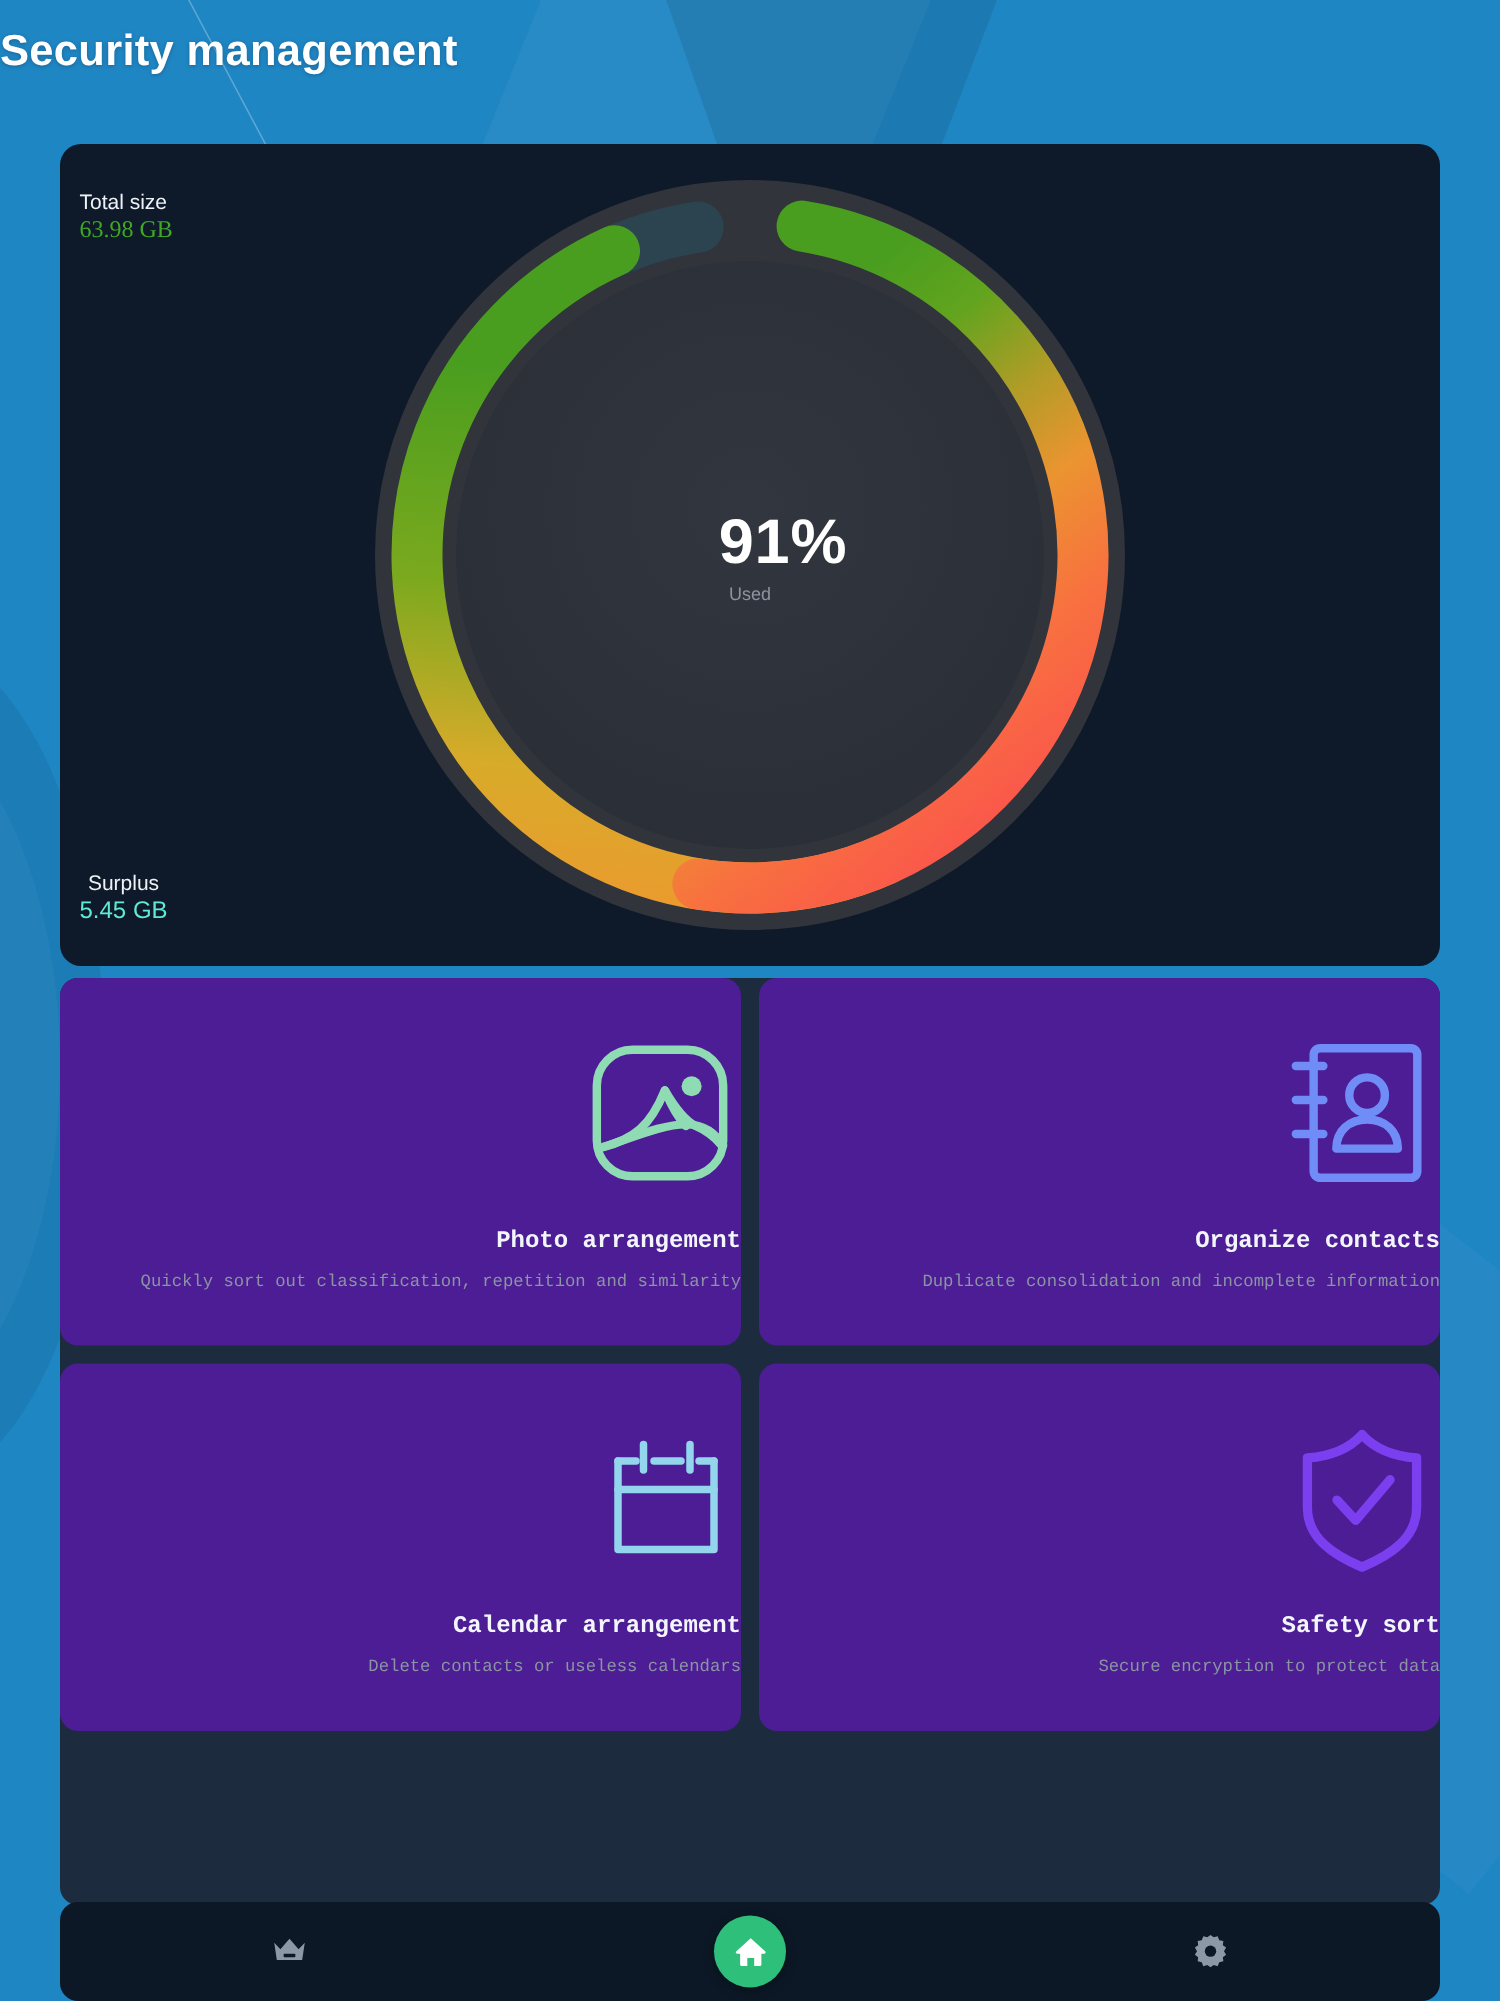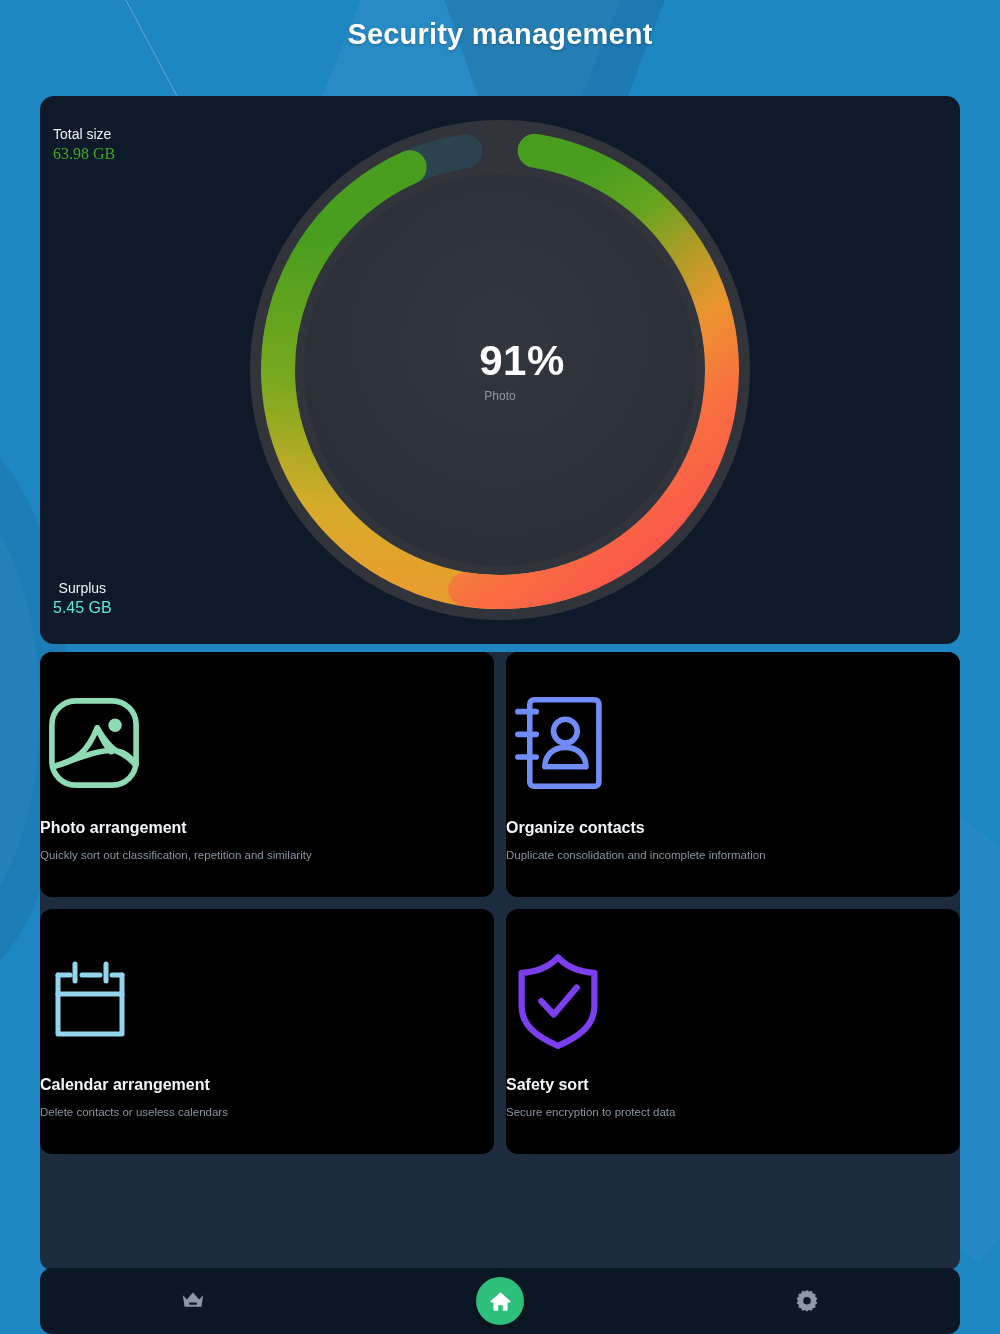--- a/index.html
+++ b/index.html
@@ -56,21 +56,20 @@
     right: -120px; bottom: 140px;
     width: 340px; height: 340px;
     background: rgba(255,255,255,0.03);
     transform: rotate(38deg);
   }
 
   
   .header {
     position: relative;
     padding-top: 18px;
-    text-align: center;
     color: #ffffff;
     z-index: 3;
   }
   .header h1 {
     font-size: 29px;
     font-weight: bold;
     letter-spacing: 0.2px;
     text-shadow: 0 1px 3px rgba(0,0,0,0.25);
   }
   .header .subtitle {
@@ -157,27 +156,28 @@
   .feature-grid {
     position: absolute;
     left: 0; top: 0;
     width: 920px;
     display: grid;
     grid-template-columns: 454px 454px;
     grid-template-rows: 245px 245px;
     gap: 12px;
   }
   .feature-card {
-    background: #000000;
+    background: #4c1d95;
     border-radius: 12px;
     display: flex;
     flex-direction: column;
-    align-items: flex-start;
+    align-items: flex-end;
     justify-content: center;
     cursor: pointer;
+    font-family: Liberation Mono, monospace;
   }
   .feature-icon {
     height: 108px;
     display: flex;
     align-items: center;
     justify-content: center;
     margin-bottom: 22px;
   }
   .feature-title {
     font-size: 16px;
@@ -279,21 +279,21 @@
 
         <path d="M 216.4 30.7 A 222 222 0 0 1 284.7 31.4" fill="none" stroke="#2c4450" stroke-width="34" stroke-linecap="round" transform="rotate(-18 250 250)"></path>
 
         <path d="M 250 28 A 222 222 0 0 0 250 472" fill="none" stroke="url(#arcGradLeft)" stroke-width="34" stroke-linecap="round" transform="rotate(-24 250 250)"></path>
 
         <path d="M 250 28 A 222 222 0 0 1 250 472" fill="none" stroke="url(#arcGrad)" stroke-width="34" stroke-linecap="round" transform="rotate(9 250 250)"></path>
       </svg>
 
       <div class="gauge-center">
         <div class="gauge-pct">91%</div>
-        <div class="gauge-sub">Photo</div>
+        <div class="gauge-sub">Used</div>
       </div>
     </div>
   </div>
 
   <div class="grid-panel">
     <div class="feature-grid">
 
       <div class="feature-card">
         <div class="feature-icon">
           <svg width="108" height="108" viewBox="0 0 100 100" fill="none" stroke="#8fdbb4" stroke-width="5.2" stroke-linecap="round" stroke-linejoin="round">

